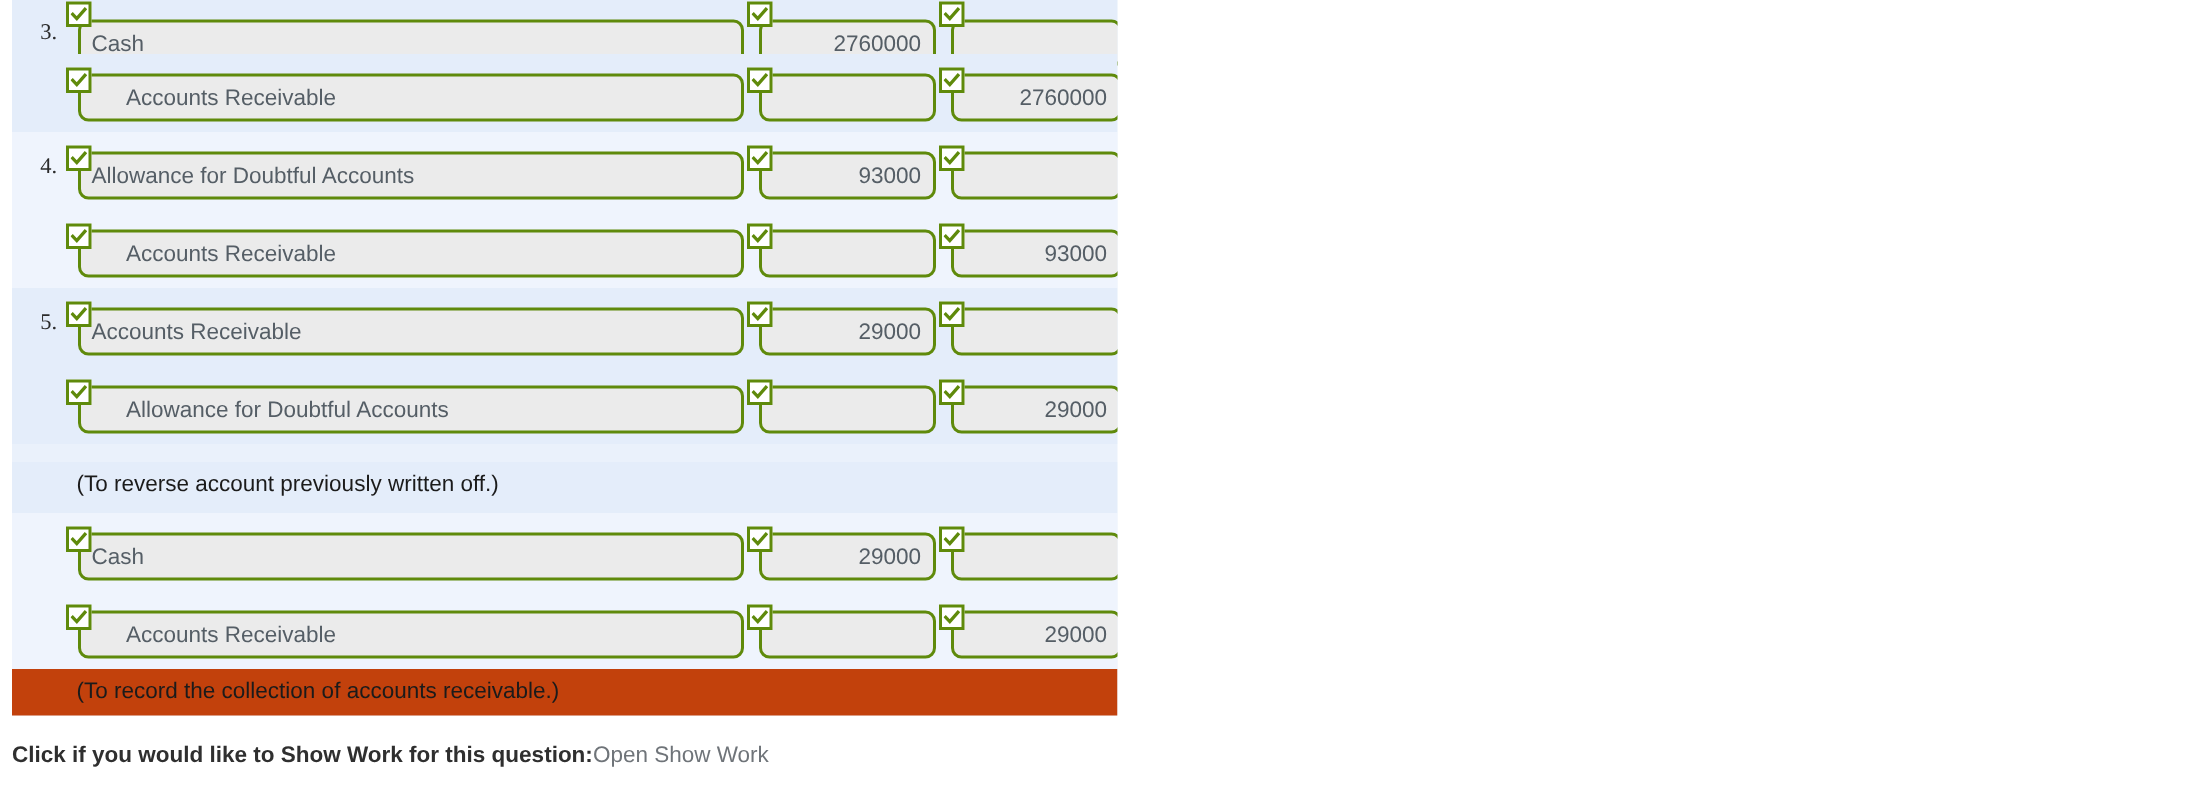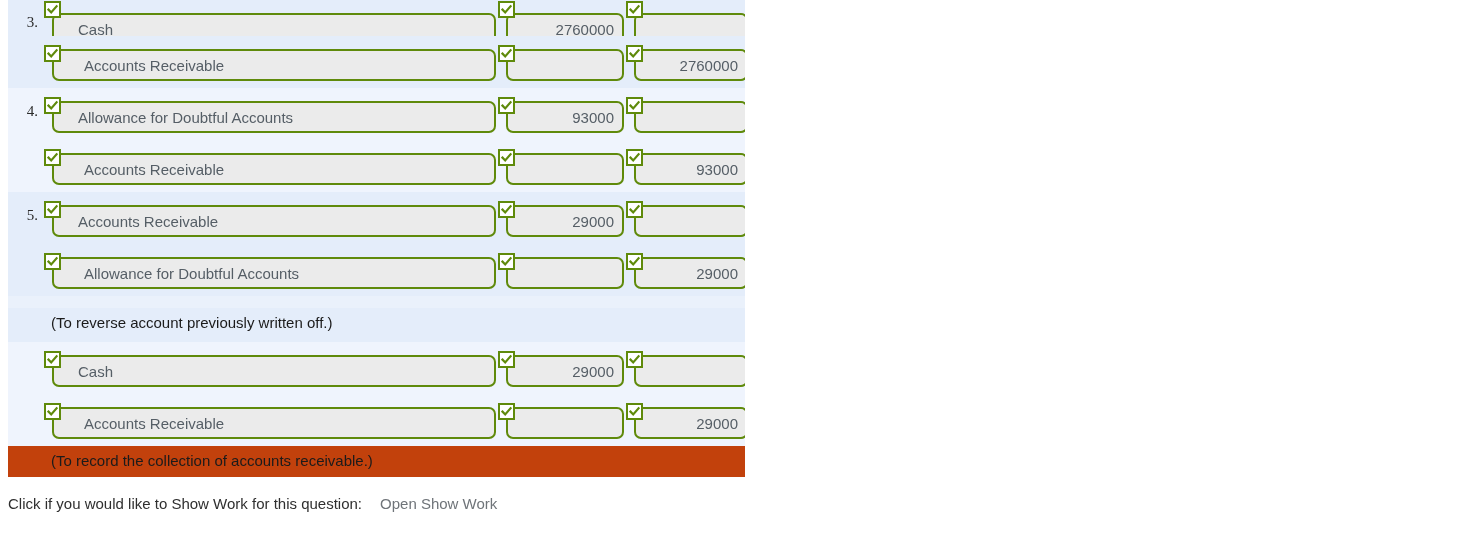--- a/index.html
+++ b/index.html
@@ -67,21 +67,21 @@
     border: 2px solid #5f8a0b;
     border-radius: 7px;
     box-sizing: border-box;
     display: flex;
     align-items: center;
     font-size: 15px;
     color: #555e66;
     font-family: "Liberation Sans", sans-serif;
     padding-left: 48px;
   }
-  .cell.account .field { padding-left: 24px; justify-content: flex-start; }
+  .cell.account .field { padding-left: 7px; justify-content: flex-start; }
   .cell.account.indent .field { padding-left: 30px; }
   .cell.debit .field,
   .cell.credit .field { padding-right: 8px; justify-content: flex-end; }
 
   
   .check-badge {
     position: absolute;
     left: 0px;
     top: 0px;
     width: 17px;
@@ -119,26 +119,25 @@
     left: 0px;
     top: 490px;
     width: 1471px;
     height: 26px;
     display: flex;
     align-items: center;
   }
   #showwork-label {
     margin-left: 8px;
     font-size: 15px;
-    font-weight: normal;
+    font-weight: bold;
     color: #2f2f2f;
     font-family: "Liberation Sans", sans-serif;
   }
   #showwork-link {
-    margin-left: 18px;
     font-size: 15px;
     color: #6f7479;
     font-family: "Liberation Sans", sans-serif;
     cursor: pointer;
   }
 </style>
 </head>
 <body>
 
 <div id="journal-panel">

